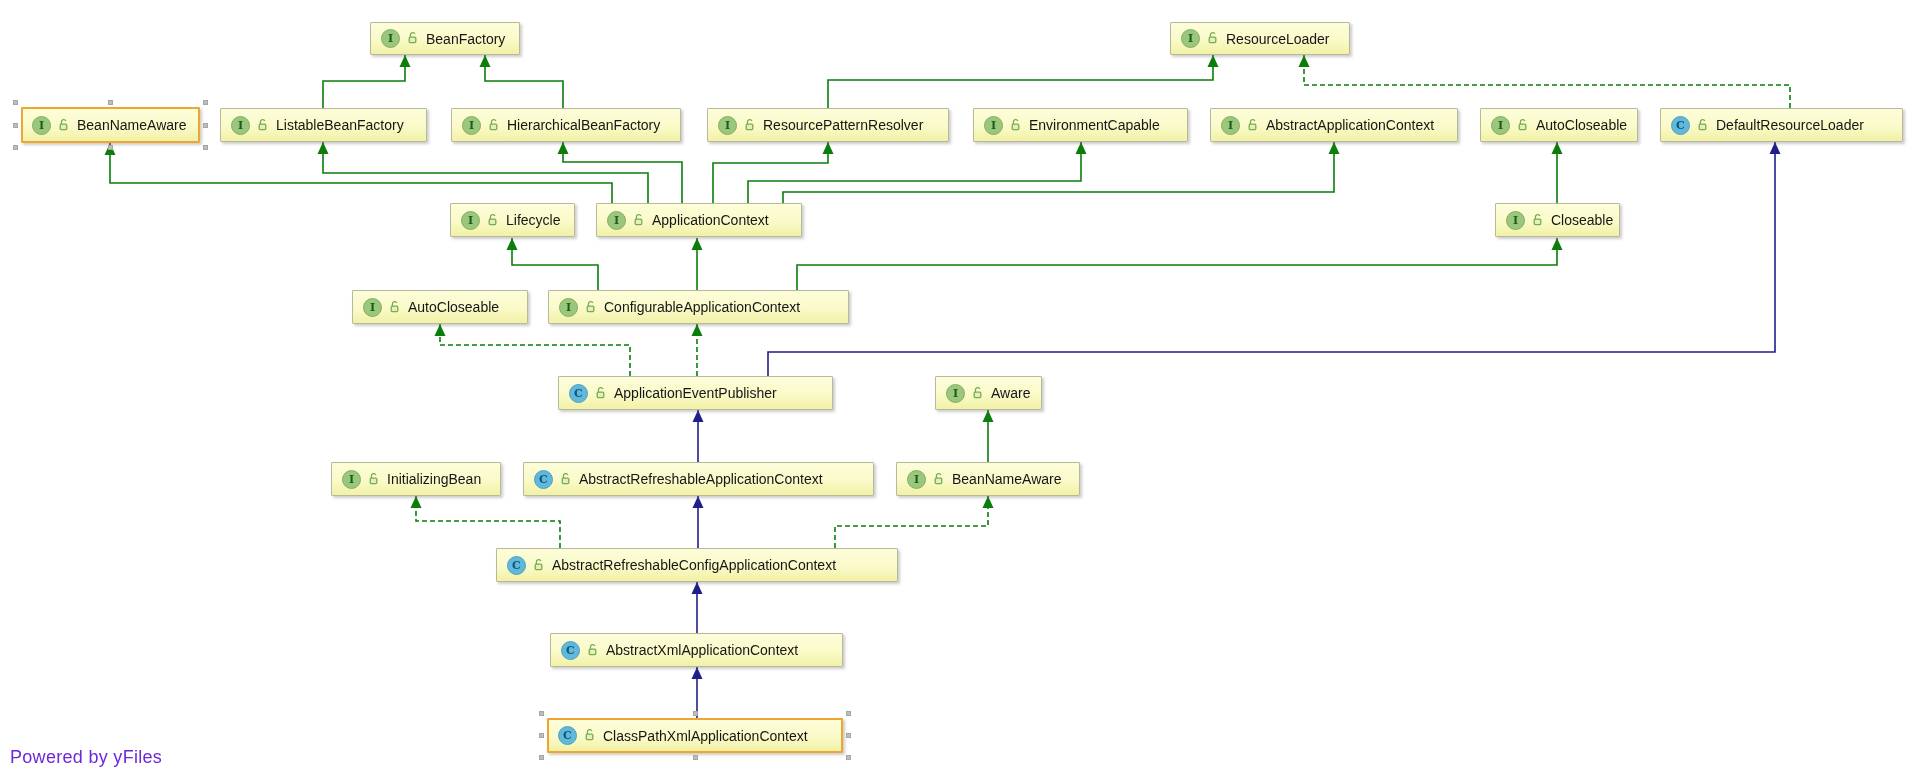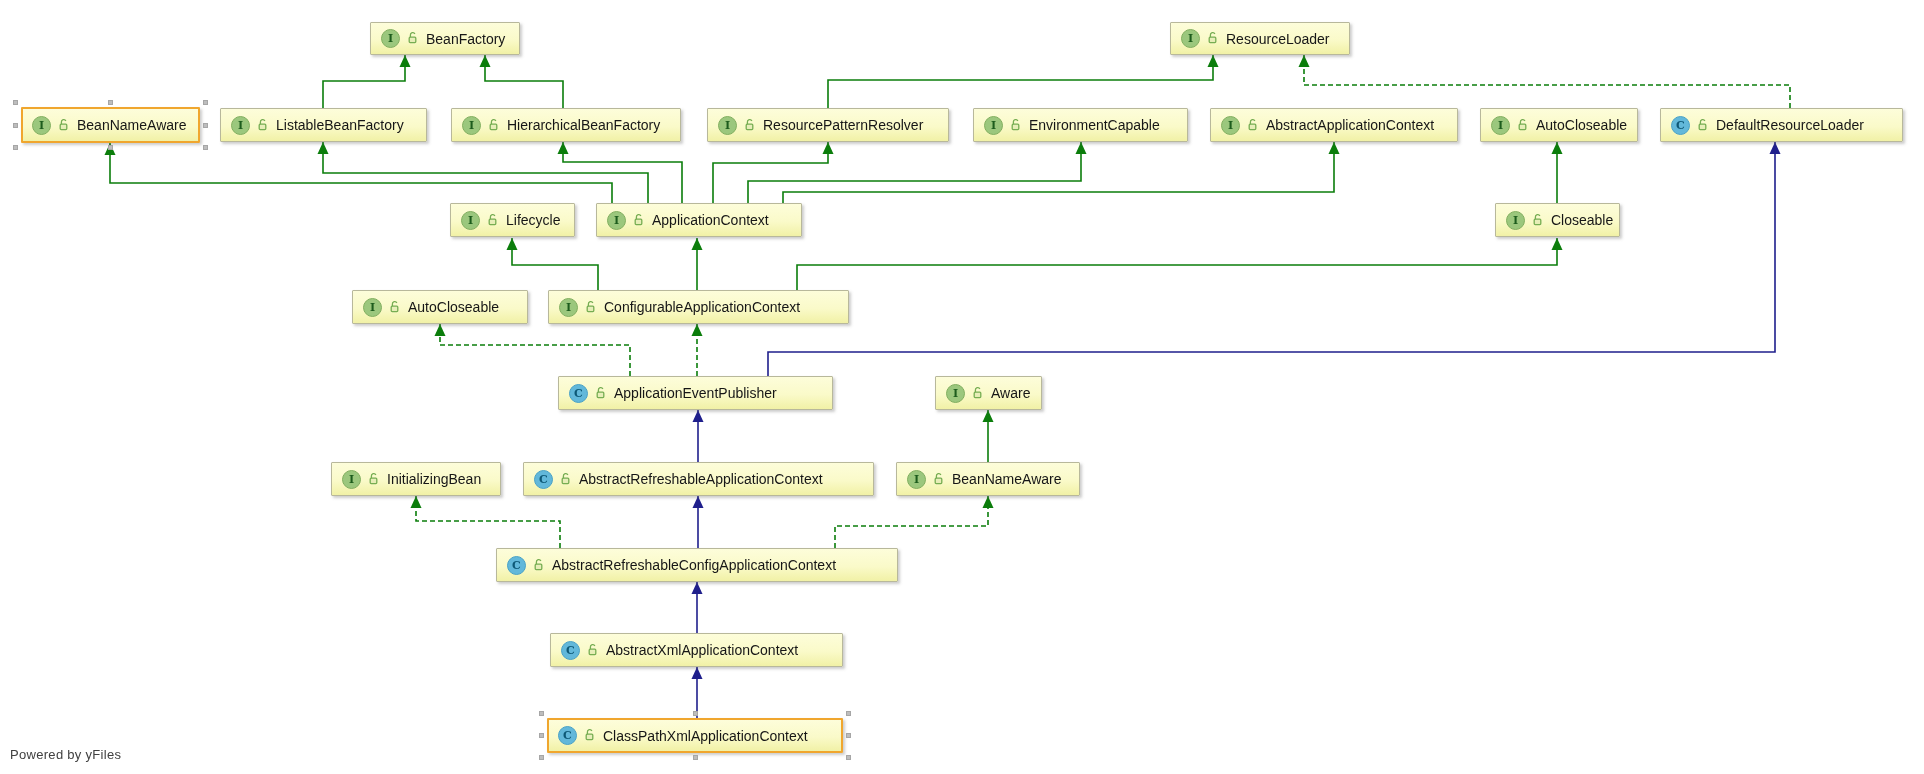--- a/index.html
+++ b/index.html
@@ -22,21 +22,21 @@
     flex:0 0 auto;width:17px;height:17px;border-radius:50%;
     display:flex;align-items:center;justify-content:center;
     font-family:"DejaVu Serif", serif;font-weight:bold;font-size:11px;line-height:17px;
   }
   .kind-interface{background:#9bc77d;border:1px solid #82af60;color:#1d5c1d;}
   .kind-class{background:#62b8da;border:1px solid #4aa2c7;color:#0d5876;}
   .lock-icon{flex:0 0 auto;display:flex;align-items:center;margin-top:-2px;}
   .node-label{font-size:14px;color:#161616;text-align:right;}
   .handle{position:absolute;width:5px;height:5px;background:#bdbdbd;box-shadow:0 0 0 1px #a6a6a6 inset;}
   #watermark{
-    position:absolute;left:10px;top:747px;font-size:13px;color:#404040;
+    position:absolute;left:10px;top:747px;font-size:18px;color:#6d28d9;
     letter-spacing:0.3px;user-select:none;
   }
 </style>
 </head>
 <body>
 
 <div id="canvas">
   <svg id="edges" xmlns="http://www.w3.org/2000/svg">
       <polyline points="323,108 323,81 405,81 405,55" fill="none" stroke="#0b7d0b" stroke-width="1.6"></polyline>
       <polygon points="405,55 399.5,67 410.5,67" fill="#0b7d0b"></polygon>

